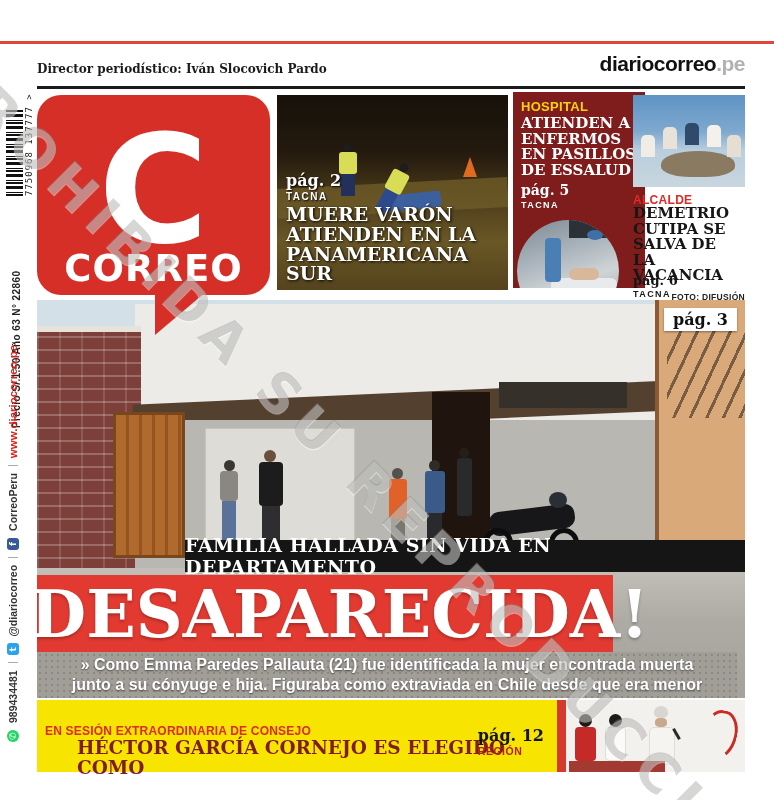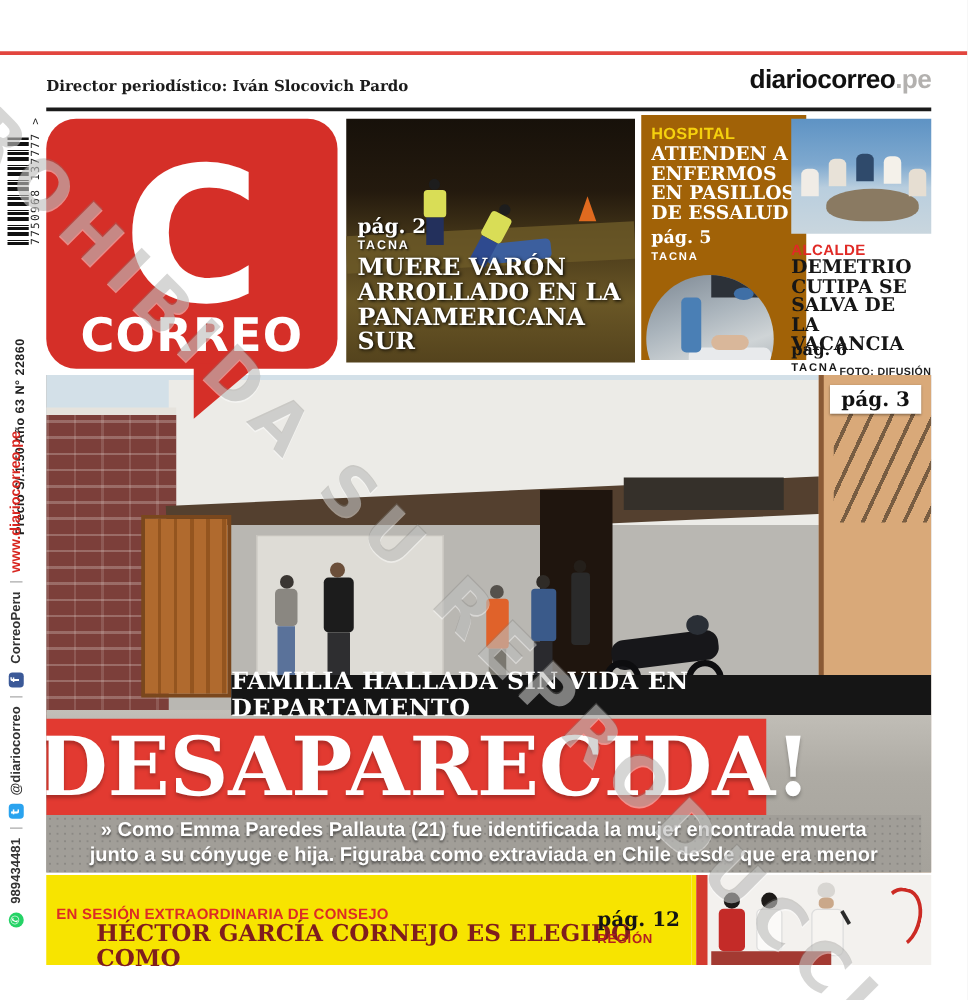--- a/index.html
+++ b/index.html
@@ -48,21 +48,21 @@
   .worker { position:absolute; }
   .worker .hd { width:9px; height:9px; border-radius:50%; background:#1d1d1d; margin-left:4px; }
   .worker .bd { width:18px; height:22px; background:#d9dd56; border-radius:3px; }
   .worker .lg { width:14px; height:22px; background:#23305c; margin-left:2px; }
   .night-text { position:absolute; left:9px; bottom:6px; z-index:2; }
   .pg-white { font:bold 16px "DejaVu Serif", serif; color:#fff; text-shadow:1px 1px 2px #000; }
   .sec-white { font:bold 10px "Liberation Sans", sans-serif; color:#fff; letter-spacing:1.5px; text-shadow:1px 1px 2px #000; margin:1px 0 3px; }
   .night-head { width:214px; font:bold 19px/1.04 "DejaVu Serif", serif; color:#fff; text-shadow:1px 1px 3px #000; }
 
   
-  .hospital { position:absolute; left:513px; top:92px; width:132px; height:196px; background:#a16207; overflow:hidden; padding:7px 8px; }
+  .hospital { position:absolute; left:513px; top:92px; width:132px; height:196px; background:#7f1d1d; overflow:hidden; padding:7px 8px; }
   .kicker-y { font:bold 13px "Liberation Sans", sans-serif; color:#f5d10e; letter-spacing:.3px; }
   .hosp-head { margin-top:2px; font:bold 15px/1.04 "DejaVu Serif", serif; color:#fff; }
   .hosp-pg { margin-top:4px; font:bold 14px "DejaVu Serif", serif; color:#fff; }
   .hosp-sec { font:bold 9px "Liberation Sans", sans-serif; color:#fff; letter-spacing:1.4px; margin-top:2px; }
   .hosp-circle { position:absolute; left:4px; top:128px; width:102px; height:102px; border-radius:50%; overflow:hidden;
     background:linear-gradient(160deg,#7d8893 0%,#aab4bc 35%,#cfd4d6 60%,#8e979e 100%); }
   .hosp-circle .bed { position:absolute; left:34px; top:58px; width:66px; height:22px; background:#e8eaec; border-radius:6px 6px 2px 2px; }
   .hosp-circle .pat { position:absolute; left:52px; top:48px; width:30px; height:12px; background:#d9b79a; border-radius:6px; }
   .hosp-circle .nurse { position:absolute; left:28px; top:18px; width:16px; height:44px; background:#4a7fb5; border-radius:4px; }
   .hosp-circle .cap { position:absolute; left:70px; top:10px; width:16px; height:10px; background:#3f6fa6; border-radius:50%; }
@@ -186,21 +186,21 @@
         <div class="lg"></div>
     </div>
     <div class="worker" style="left:108px;top:66px;transform:rotate(28deg);">
       <div class="hd"></div>
         <div class="bd"></div>
         <div class="lg" style="background:#2e4a8f;"></div>
     </div>
     <div class="night-text">
       <div class="pg-white">pág. 2</div>
       <div class="sec-white">TACNA</div>
-      <div class="night-head">MUERE VARÓN ARROLLADO EN LA PANAMERICANA SUR</div>
+      <div class="night-head">MUERE VARÓN ATIENDEN EN LA PANAMERICANA SUR</div>
     </div>
   </div>
 
   <div class="hospital">
     <div class="kicker-y">HOSPITAL</div>
     <div class="hosp-head">ATIENDEN A ENFERMOS EN PASILLOS DE ESSALUD</div>
     <div class="hosp-pg">pág. 5</div>
     <div class="hosp-sec">TACNA</div>
     <div class="hosp-circle">
       <div class="dark"></div>

